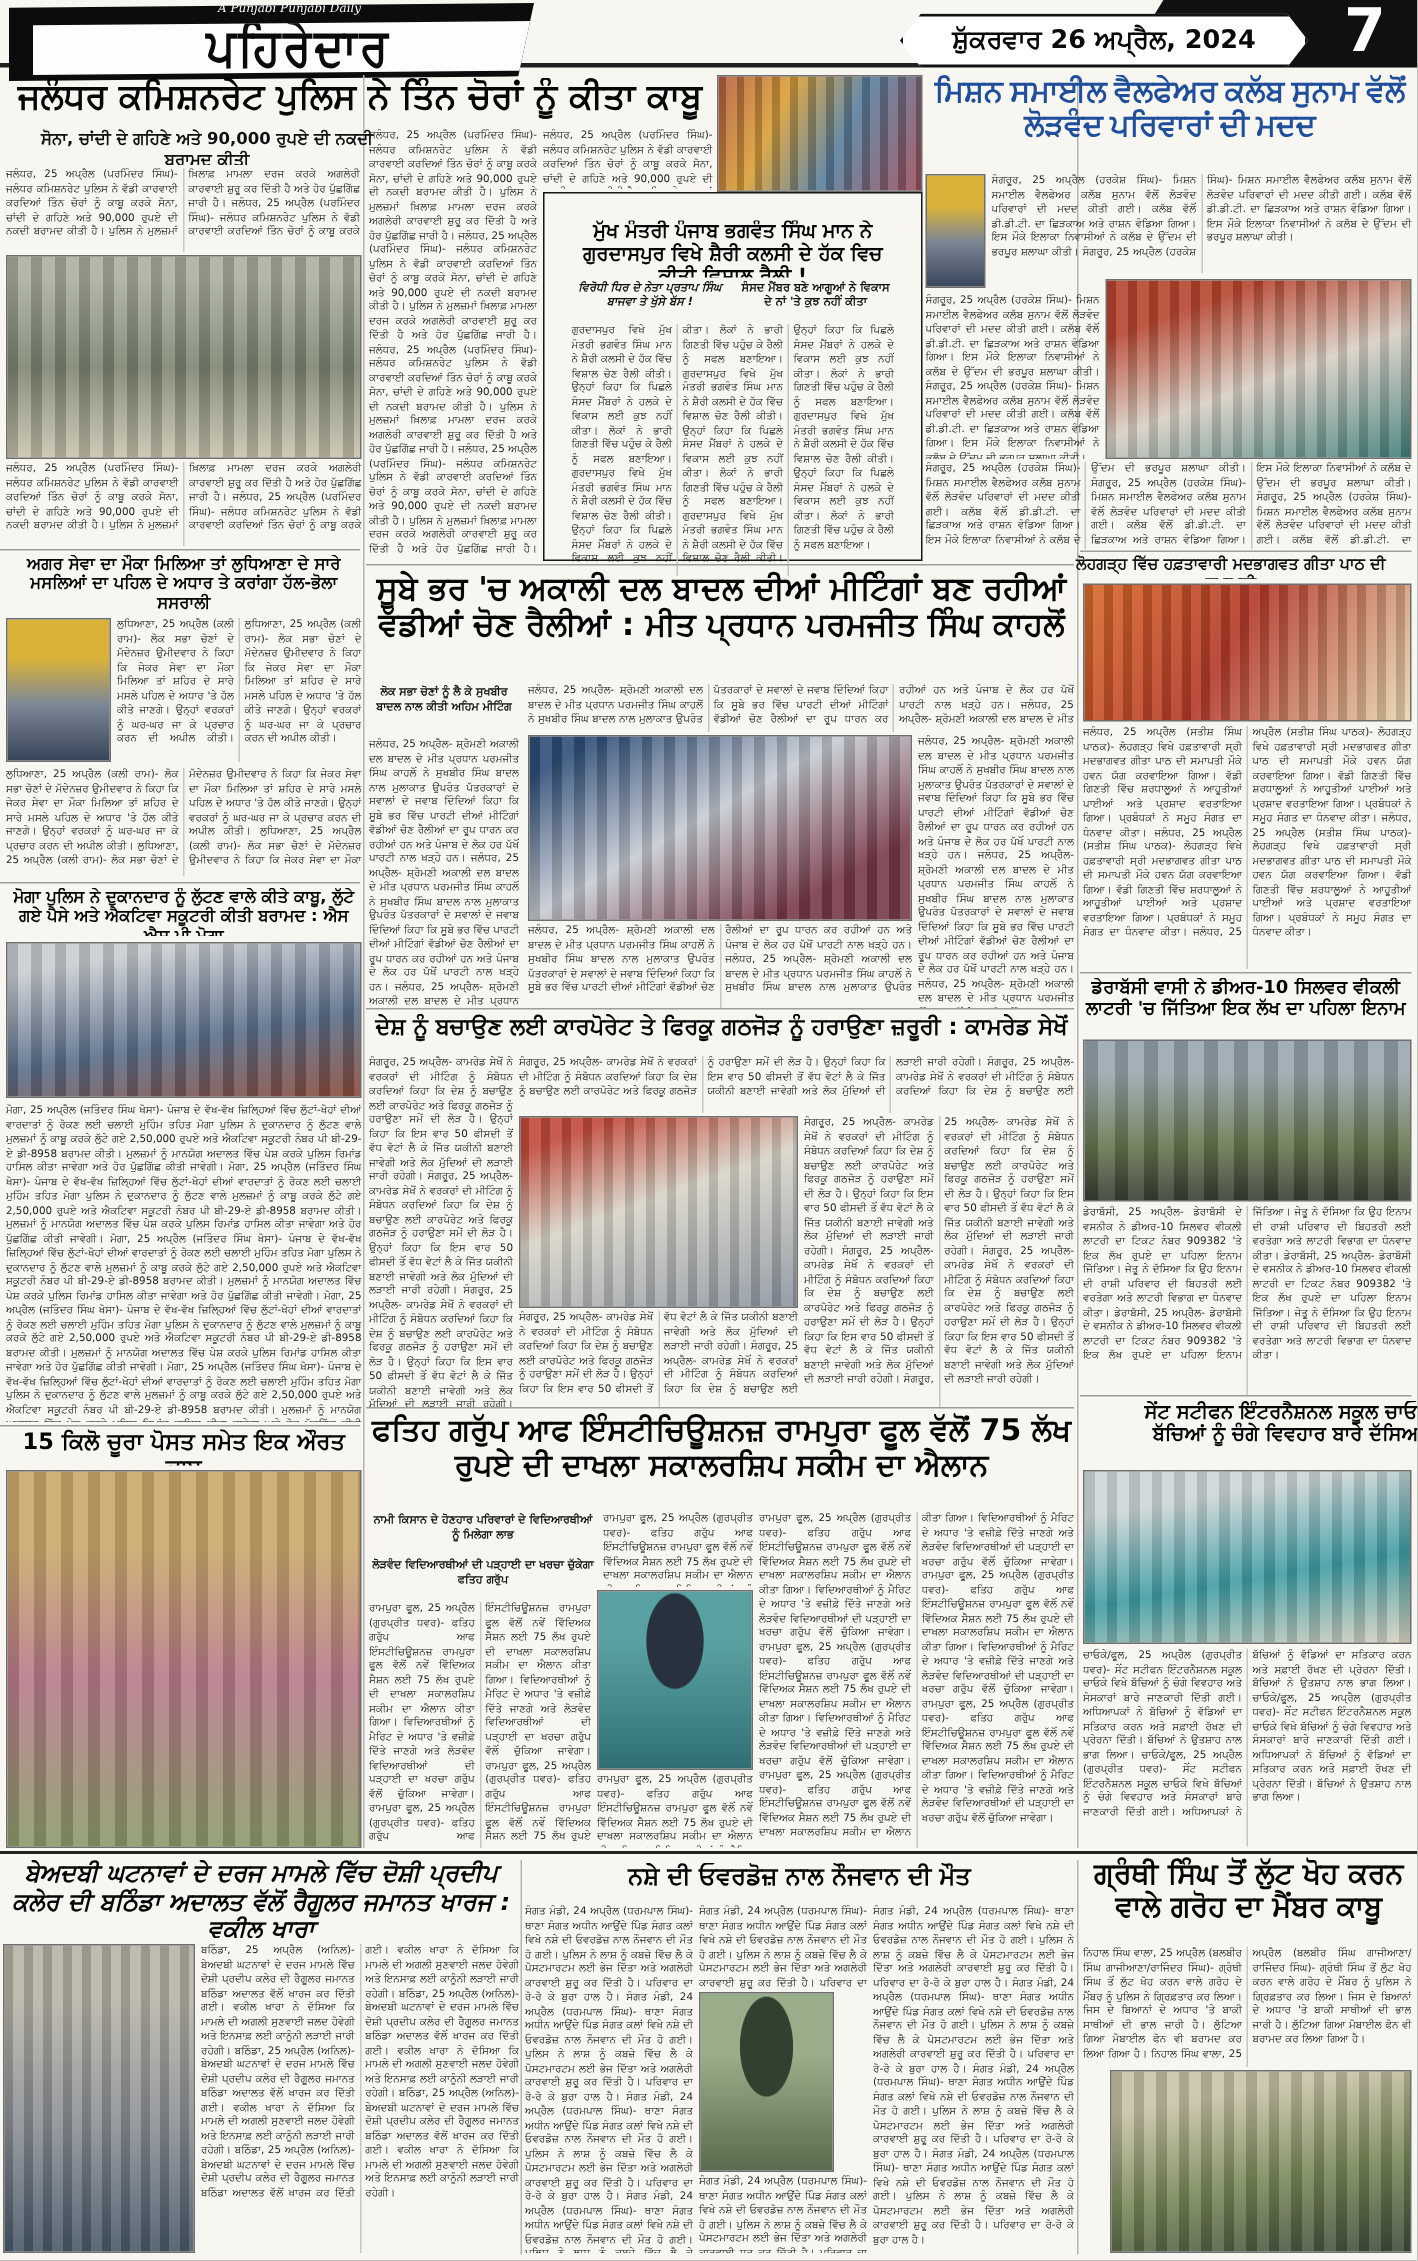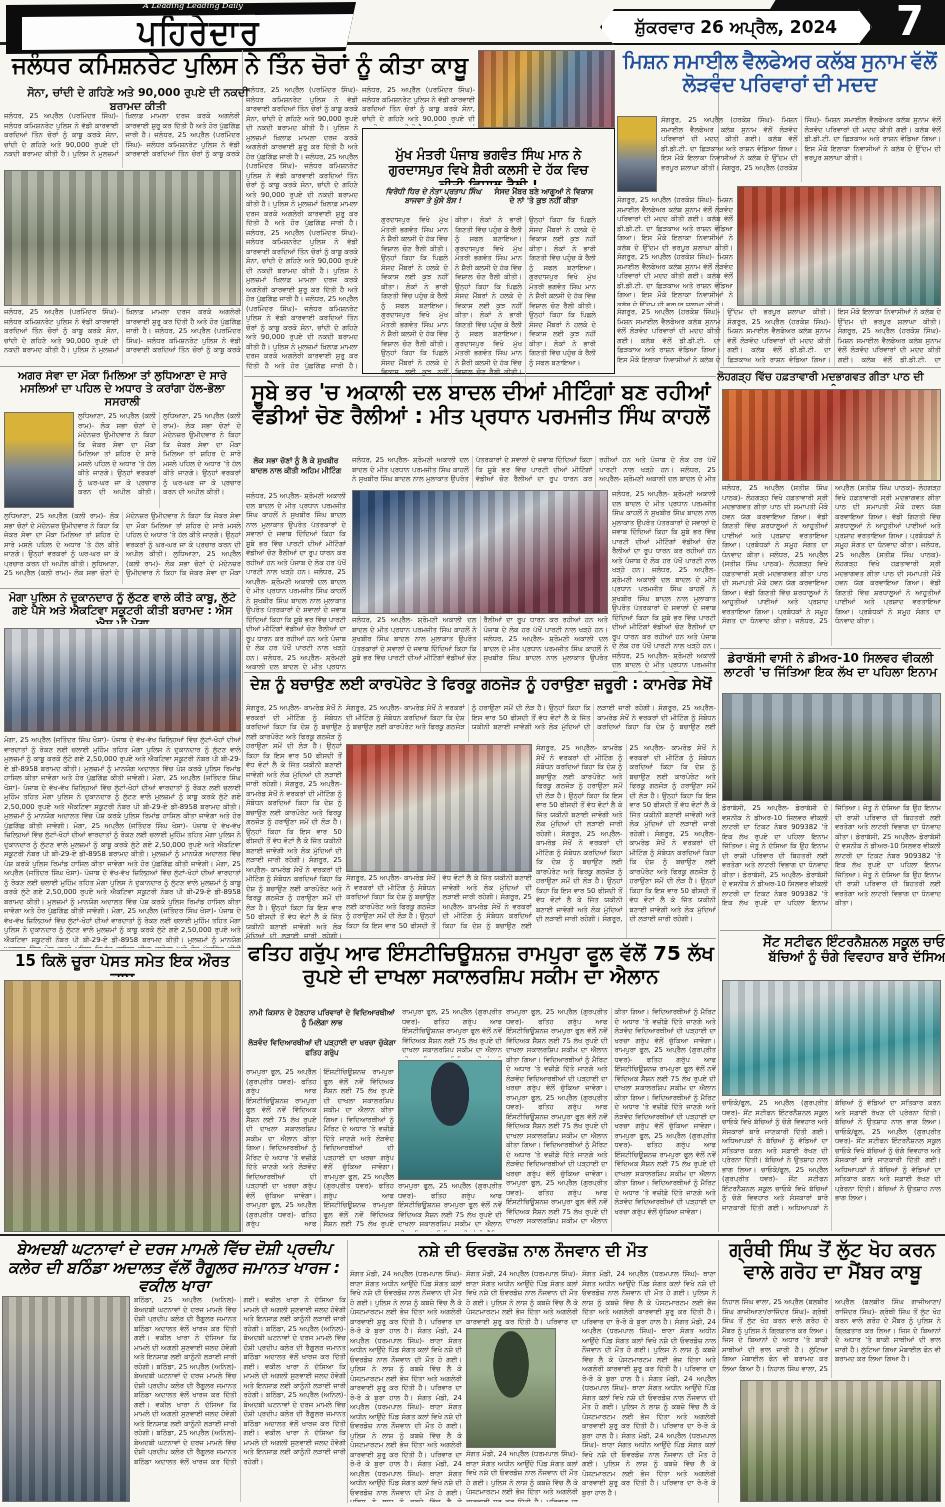--- a/index.html
+++ b/index.html
@@ -68,21 +68,21 @@
 
 <div id="page">
 
   <div class="abs hr2" style="left:0;top:42px;width:945px;height:3px;"></div>
   <div class="abs" id="right-banner"></div>
   <div class="abs" id="logo-banner">
     <div class="abs" id="logo-inner">
       <span id="logo-text">ਪਹਿਰੇਦਾਰ</span>
     </div>
   </div>
-  <div class="abs" id="tagline">A Leading Leading Daily</div>
+  <div class="abs" id="tagline">A Punjabi Punjabi Daily</div>
   <div class="abs" id="date-box">ਸ਼ੁੱਕਰਵਾਰ 26 ਅਪ੍ਰੈਲ, 2024</div>
   <div class="abs" id="page-num">7</div>
 
   <div class="abs vr" style="left:242px;top:50px;height:1182px;"></div>
   <div class="abs vr" style="left:718px;top:50px;height:1182px;"></div>
   <div class="abs vr" style="left:347px;top:1240px;height:263px;"></div>
   <div class="abs vr" style="left:718px;top:1240px;height:263px;"></div>
 
   <div class="abs hl" style="left:4px;top:52px;width:472px;height:32px;font-size:23px;">ਜਲੰਧਰ ਕਮਿਸ਼ਨਰੇਟ ਪੁਲਿਸ ਨੇ ਤਿੰਨ ਚੋਰਾਂ ਨੂੰ ਕੀਤਾ ਕਾਬੂ</div>
   <div class="abs sub" style="left:4px;top:86px;width:236px;height:24px;font-size:11px;margin-left:16px;">ਸੋਨਾ, ਚਾਂਦੀ ਦੇ ਗਹਿਣੇ ਅਤੇ 90,000 ਰੁਪਏ ਦੀ ਨਕਦੀ ਬਰਾਮਦ ਕੀਤੀ</div>

